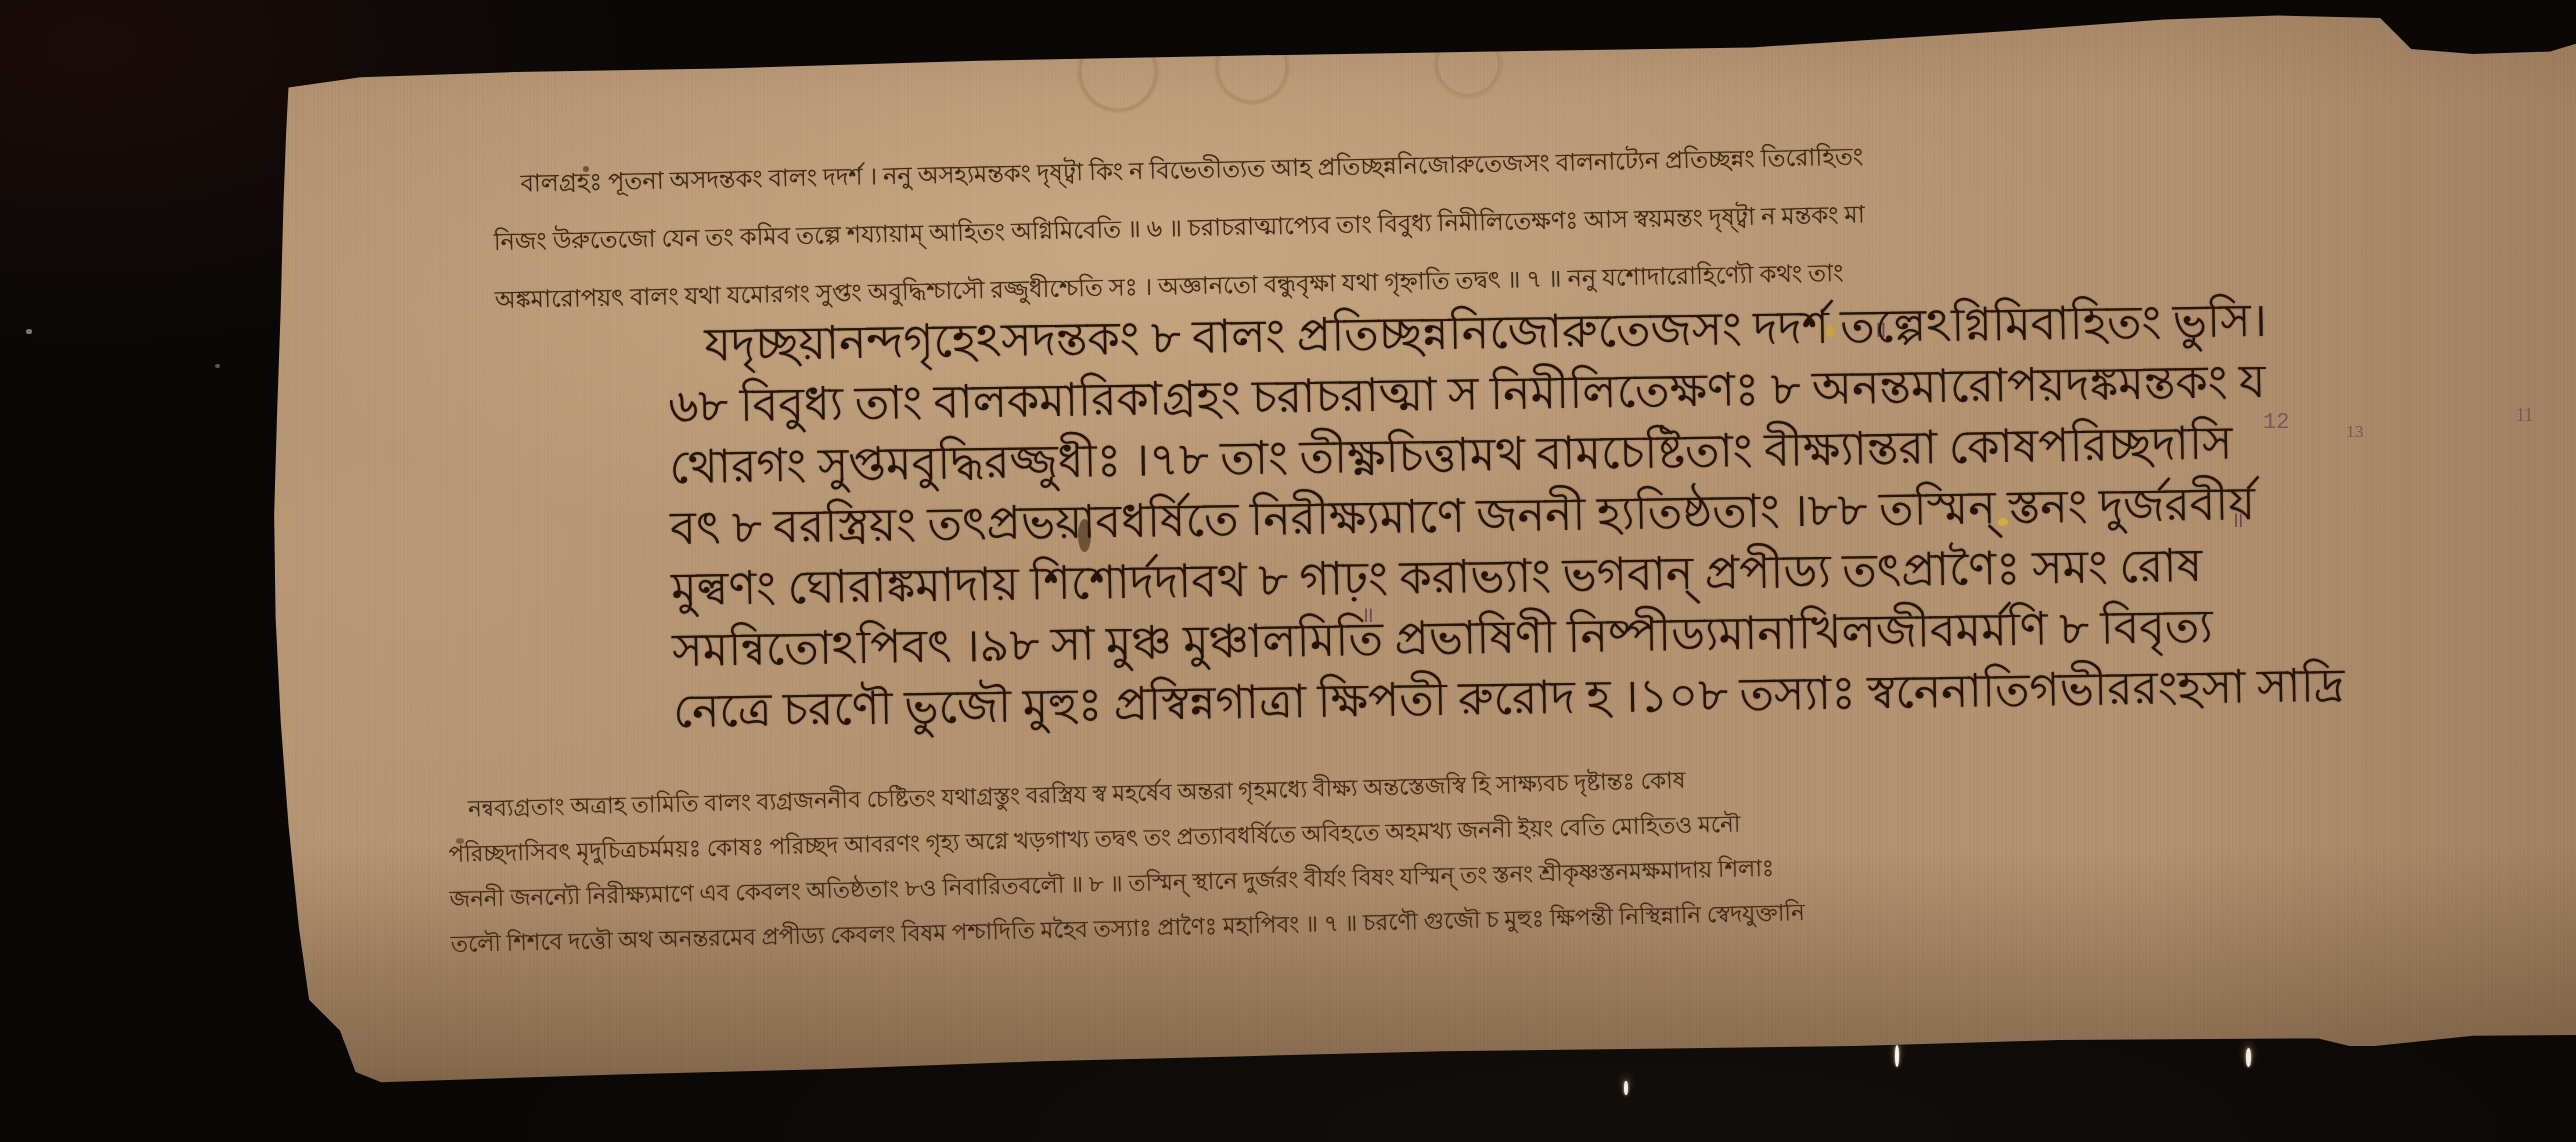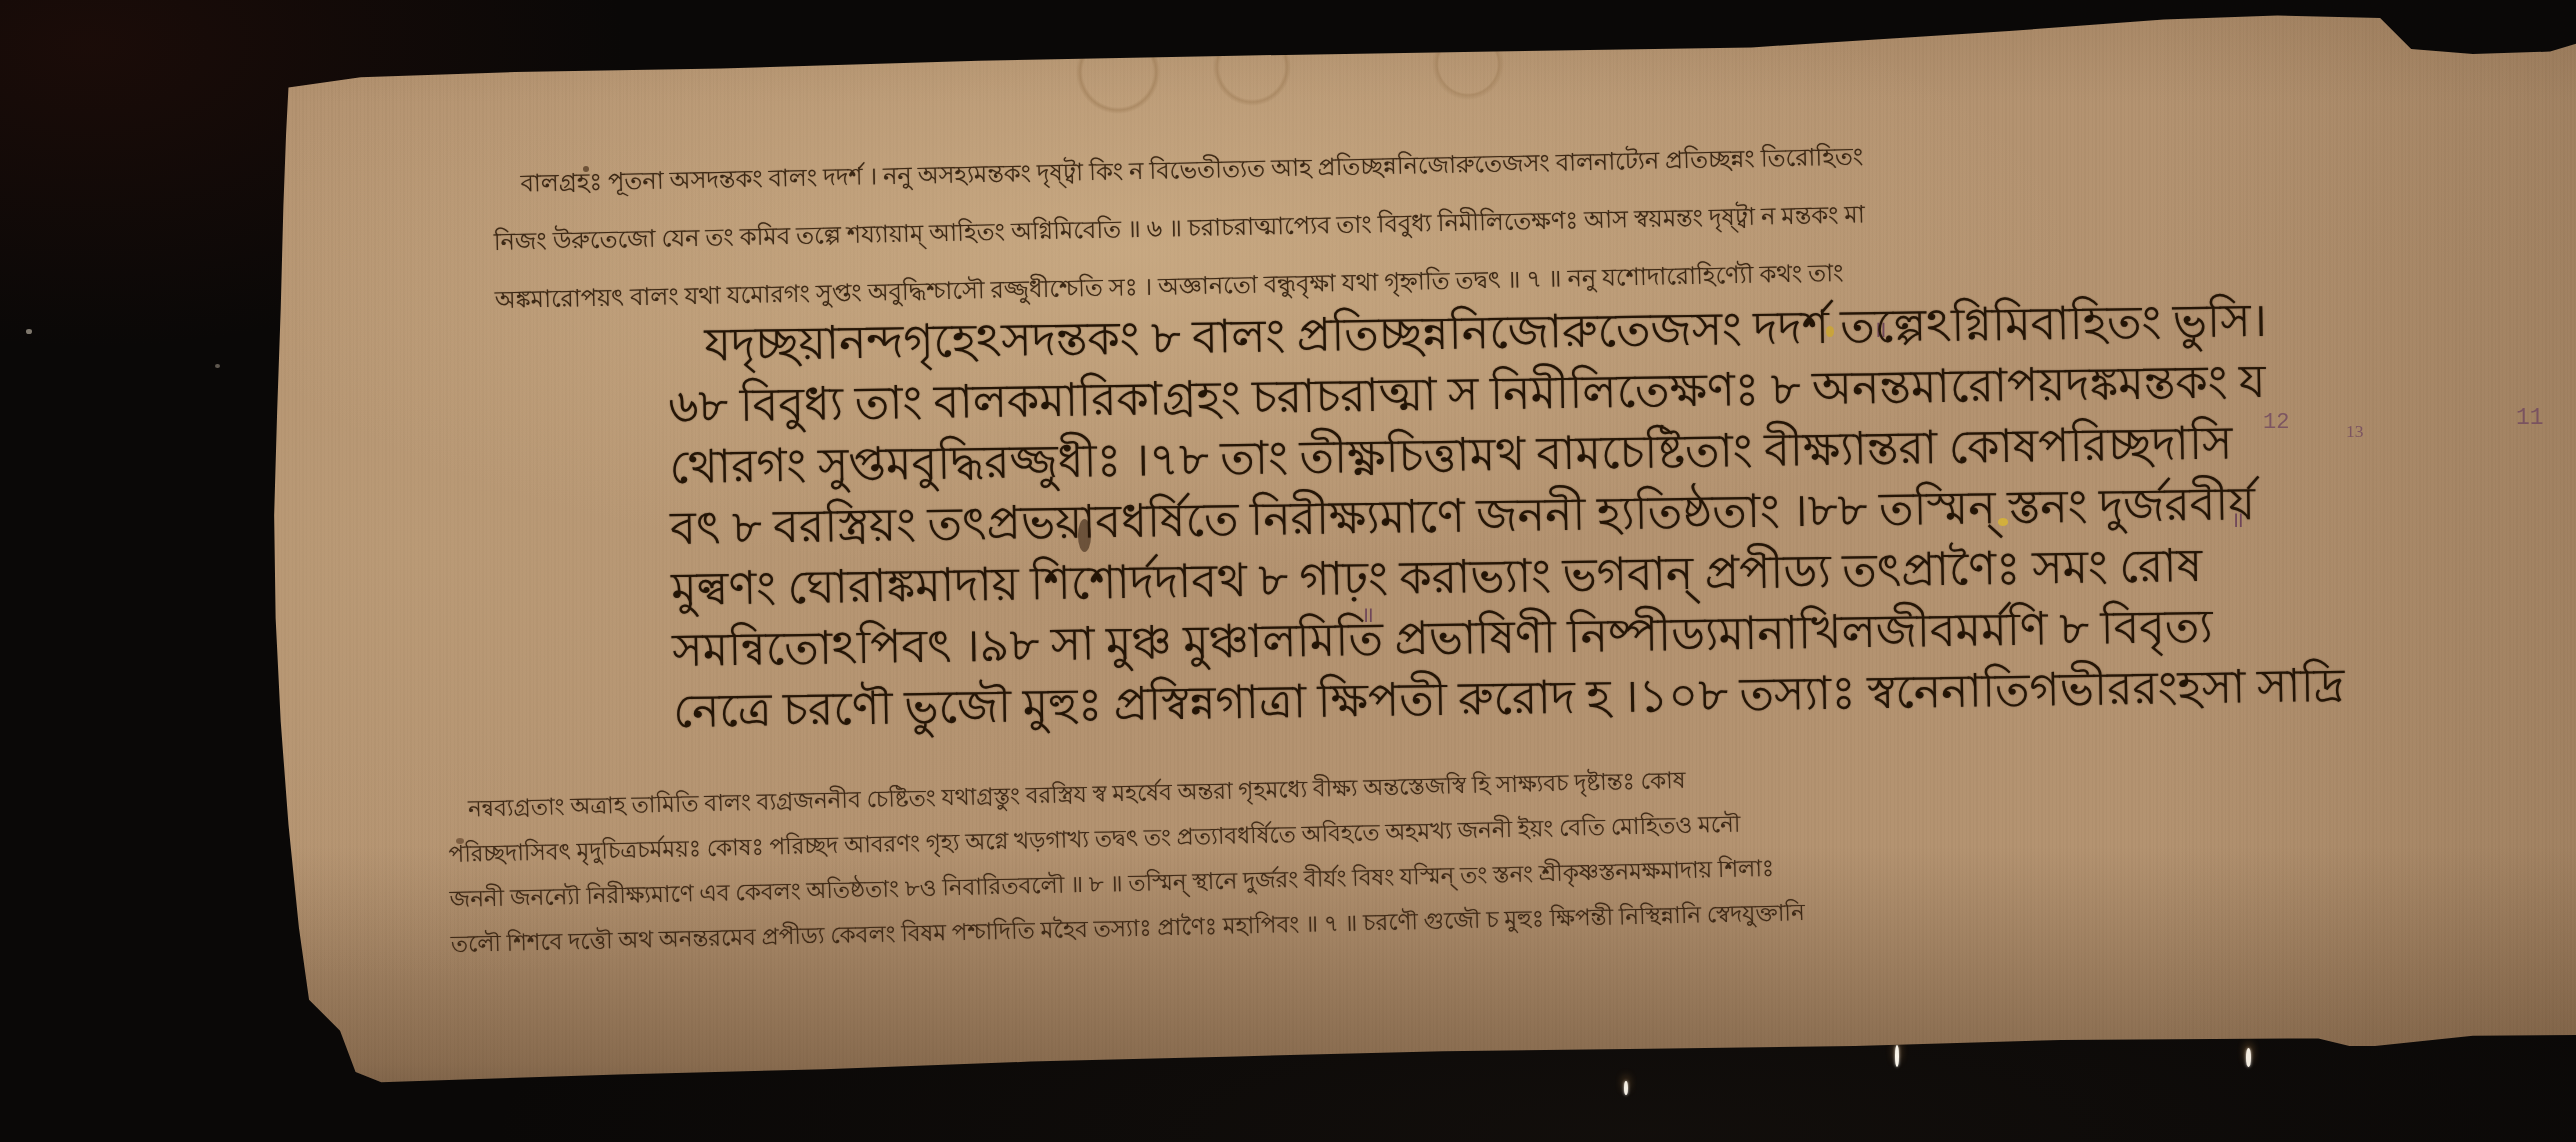--- a/index.html
+++ b/index.html
@@ -84,21 +84,21 @@
 
     <div class="layer" id="paper-decor-layer">
         <div class="decor" style="left: 1826px; top: 326px; width: 7.7px; height: 11.3px; background: rgb(201, 164, 59);"></div>
         <div class="decor" style="left: 1998px; top: 518px; width: 10.3px; height: 7.7px; background: rgb(210, 175, 60);"></div>
         <div class="decor" style="left: 1078px; top: 519px; width: 13.4px; height: 33px; background: rgba(48, 28, 12, 0.55);"></div>
         <div class="decor" style="left: 583px; top: 166px; width: 6.2px; height: 6.2px; background: rgba(60, 35, 15, 0.6);"></div>
         <div class="decor" style="left: 456px; top: 838px; width: 8.2px; height: 6.2px; background: rgba(70, 40, 18, 0.5);"></div>
         <span class="decor-glyph" style="left: 1873px; top: 312px; font-size: 23px; color: rgb(95, 52, 84);">॥</span>
         <span class="decor-glyph" style="left: 2263px; top: 410px; font-size: 22px; color: rgb(113, 72, 95); font-family: Liberation Mono, monospace;">12</span>
         <span class="decor-glyph" style="left: 2346px; top: 413px; font-size: 17.5px; color: rgb(113, 72, 95); margin-top: 8px;">13</span>
-        <span class="decor-glyph" style="left: 2516px; top: 405px; font-size: 23px; color: rgb(113, 72, 95); font-family: Liberation Mono, monospace;">11</span>
+        <span class="decor-glyph" style="left: 2516px; top: 405px; font-size: 18px; color: rgb(113, 72, 95);">11</span>
         <span class="decor-glyph" style="left: 2231px; top: 504px; font-size: 21.6px; color: rgb(95, 52, 84);">॥</span>
         <span class="decor-glyph" style="left: 1361px; top: 599px; font-size: 21.6px; color: rgb(95, 52, 84);">॥</span>
       </div>
 
     <div class="block top-commentary">
         <div class="line">বালগ্রহঃ পূতনা অসদন্তকং বালং দদর্শ । ননু অসহ্যমন্তকং দৃষ্ট্বা কিং ন বিভেতীত্যত আহ প্রতিচ্ছন্ননিজোরুতেজসং বালনাট্যেন প্রতিচ্ছন্নং তিরোহিতং</div>
         <div class="line">নিজং উরুতেজো যেন তং কমিব তল্পে শয্যায়াম্ আহিতং অগ্নিমিবেতি ॥ ৬ ॥ চরাচরাত্মাপ্যেব তাং বিবুধ্য নিমীলিতেক্ষণঃ আস স্বয়মন্তং দৃষ্ট্বা ন মন্তকং মা</div>
         <div class="line">অঙ্কমারোপয়ৎ বালং যথা যমোরগং সুপ্তং অবুদ্ধিশ্চাসৌ রজ্জুধীশ্চেতি সঃ । অজ্ঞানতো বন্ধুবৃক্ষা যথা গৃহ্নাতি তদ্বৎ ॥ ৭ ॥ ননু যশোদারোহিণ্যৌ কথং তাং</div>
       </div>
 

